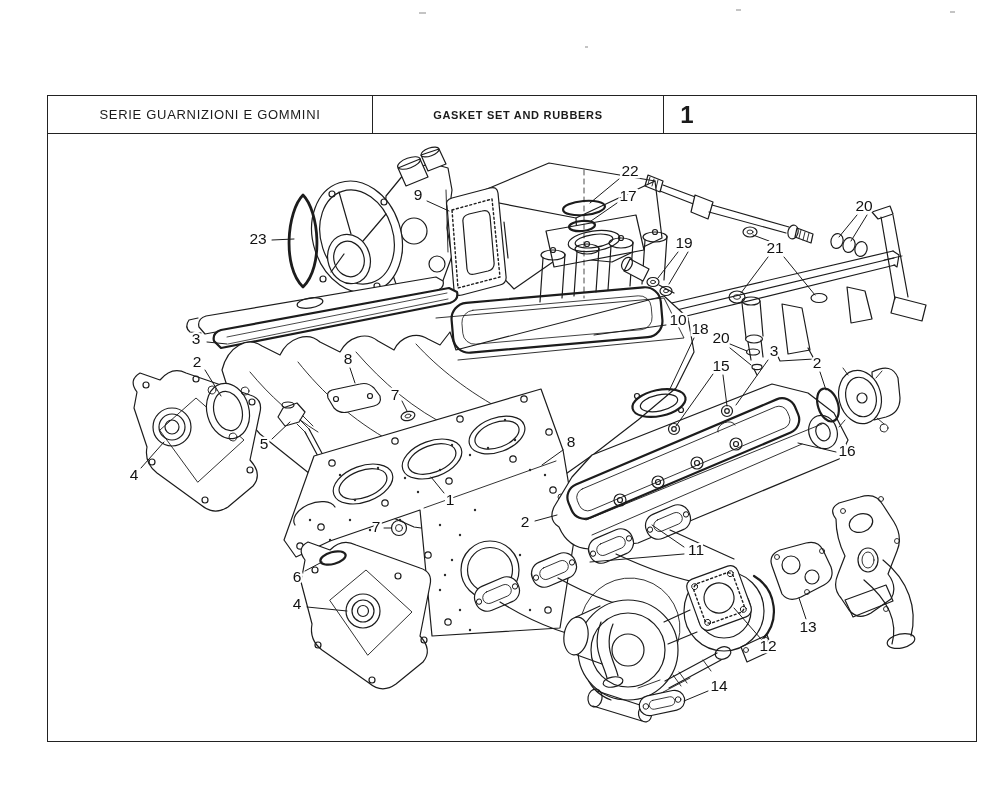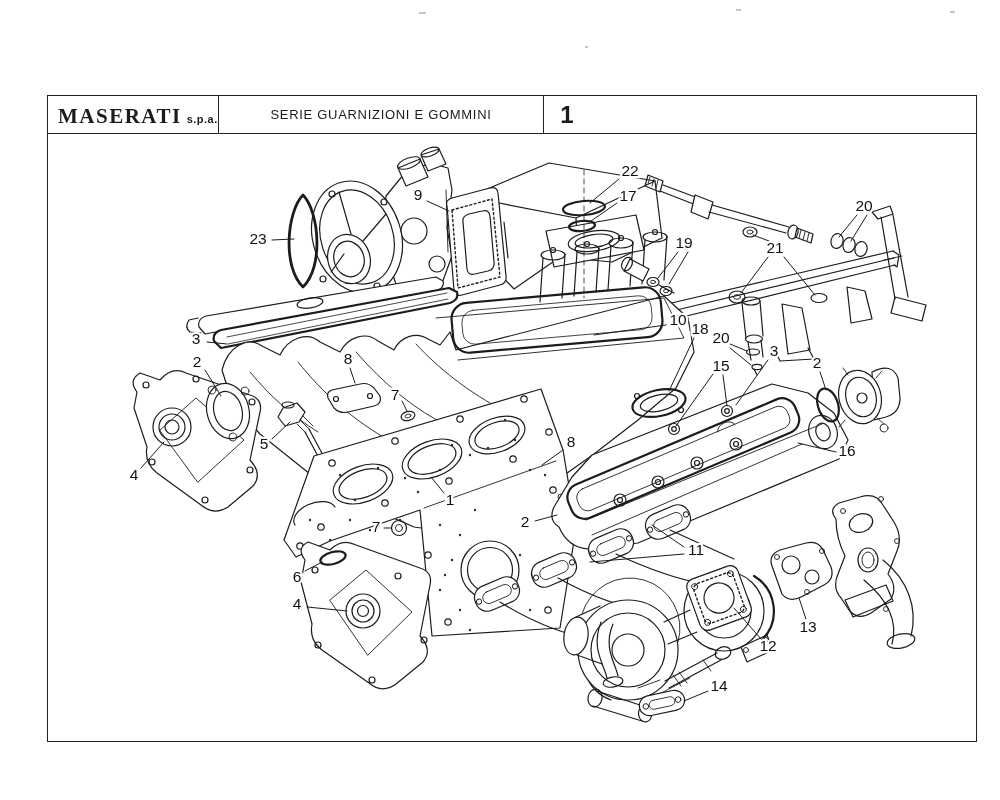--- a/index.html
+++ b/index.html
@@ -51,25 +51,22 @@
     font-family:"Liberation Sans", sans-serif;font-size:15.5px;fill:#111;
     stroke:#ffffff;stroke-width:4.5px;paint-order:stroke;
     text-anchor:middle;dominant-baseline:middle;
   }
   #diagram line.leader{stroke-width:1;}
 </style>
 </head>
 <body>
 
 <div class="hdr">
-  <div class="cell brand">
-    <span class="brand-main">MASERATI</span>
-    <span class="brand-suf">s.p.a.</span>
-  </div>
   <div class="cell it">SERIE GUARNIZIONI E GOMMINI</div>
+  <div class="cell en">GASKET SET AND RUBBERS</div>
   <div class="cell num">1</div>
 </div>
 
 <div class="frame"></div>
 
 <svg id="diagram" viewBox="0 0 1000 800">
 
   <g>
     <rect class="speck" x="419" y="12" width="7" height="2"></rect>
     <rect class="speck" x="736" y="9" width="5" height="2"></rect>

